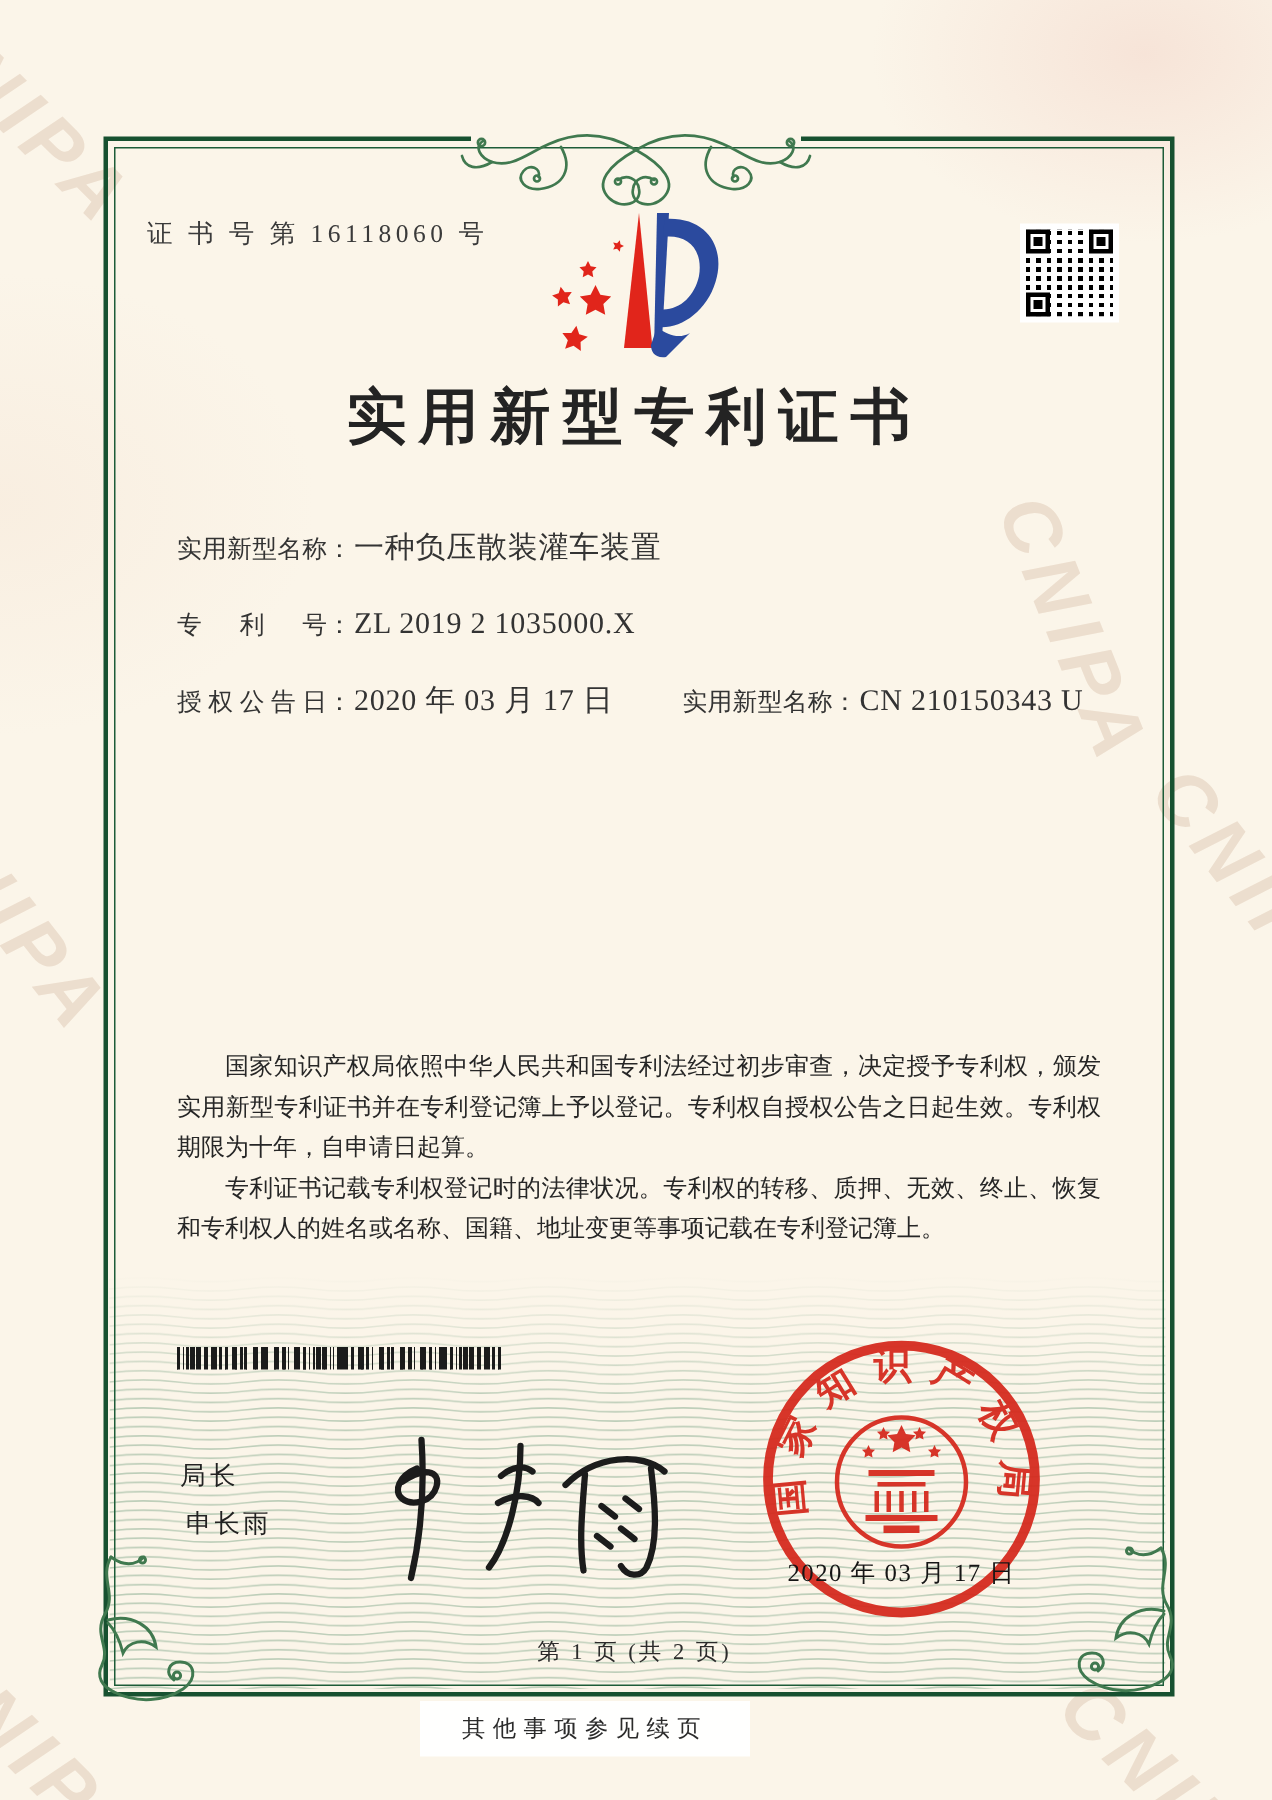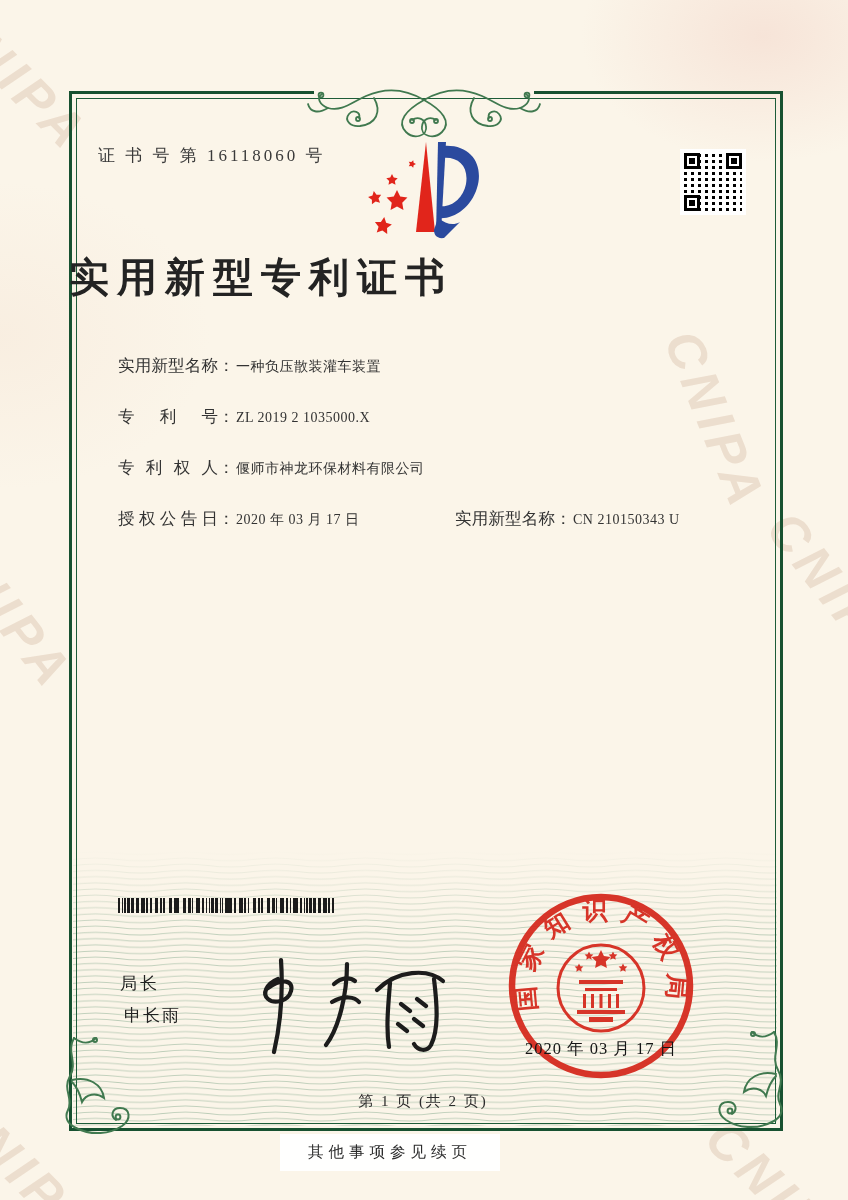--- a/index.html
+++ b/index.html
@@ -24,28 +24,28 @@
   
   .waveband{left:73px;top:850px;width:704px;height:276px;z-index:2;}
   .wavefade{left:73px;top:850px;width:704px;height:84px;z-index:3;
     background:linear-gradient(#fbf5e9, rgba(251,245,233,0));}
   
   .frame-outer{left:69px;top:91px;width:708px;height:1034px;border:3px solid #175130;z-index:4;}
   .frame-inner{position:absolute;left:4px;top:4px;right:4px;bottom:4px;border:1px solid #1d5c38;}
   .ornament{z-index:5;}
   .content{z-index:6;}
   .certno{left:98px;top:144px;font-size:17px;letter-spacing:3px;color:#3a3a3a;}
-  .title{left:69px;top:250px;width:708px;font-size:40px;font-weight:700;
+  .title{left:69px;top:250px;width:708px;text-align:center;font-size:40px;font-weight:700;
     letter-spacing:8px;color:#232323;}
   .fields{left:118px;top:357px;width:630px;font-size:17px;color:#333;}
   .frow{position:relative;height:17px;line-height:17px;margin-bottom:34px;white-space:nowrap;}
   .flabel{display:inline-block;width:100px;text-align:justify;text-align-last:justify;
     font-size:16.5px;vertical-align:top;}
   .fcolon{display:inline-block;width:18px;font-size:16.5px;vertical-align:top;}
-  .fvalue{font-size:14px;letter-spacing:0.5px;}
+  .fvalue{font-size:20px;letter-spacing:0.5px;}
   .fpair2{position:absolute;left:337px;top:0;}
   .body-text{left:118px;top:698px;width:616px;font-size:16px;line-height:27px;
     text-align:justify;color:#262626;}
   .body-text p{margin:0;text-indent:2em;}
   .barcode{left:118px;top:898px;width:218px;height:15px;z-index:6;
     background-image:
       repeating-linear-gradient(90deg,#1b1b1b 0 2px,transparent 2px 4px,#1b1b1b 4px 5px,transparent 5px 9px,#1b1b1b 9px 12px,transparent 12px 14px),
       repeating-linear-gradient(90deg,#1b1b1b 0 1px,transparent 1px 6px,#1b1b1b 6px 8px,transparent 8px 13px);}
   .signer-title{left:120px;top:972px;font-size:17px;letter-spacing:3px;color:#222;}
   .signer-name{left:124px;top:1004px;font-size:17px;letter-spacing:2px;color:#222;}
@@ -168,30 +168,31 @@
   <div class="abs content title">实用新型专利证书</div>
 
   <div class="abs content fields">
     <div class="frow">
       <span class="flabel">实用新型名称</span><span class="fcolon">：</span><span class="fvalue">一种负压散装灌车装置</span>
     </div>
     <div class="frow">
       <span class="flabel">专利号</span><span class="fcolon">：</span><span class="fvalue">ZL 2019 2 1035000.X</span>
     </div>
     <div class="frow">
-      <span class="flabel">专利权人</span><span class="fcolon">：</span><span class="fvalue">偃师市神龙环保材料有限公司</span>
-    </div>
-    <div class="frow">
       <span class="flabel">授权公告日</span><span class="fcolon">：</span><span class="fvalue">2020 年 03 月 17 日</span>
       <span class="fpair2">
         <span class="flabel">实用新型名称</span><span class="fcolon">：</span><span class="fvalue">CN 210150343 U</span>
       </span>
     </div>
   </div>
 
+  <div class="abs content body-text">
+    <p>国家知识产权局依照中华人民共和国专利法经过初步审查，决定授予专利权，颁发实用新型专利证书并在专利登记簿上予以登记。专利权自授权公告之日起生效。专利权期限为十年，自申请日起算。</p>
+    <p>专利证书记载专利权登记时的法律状况。专利权的转移、质押、无效、终止、恢复和专利权人的姓名或名称、国籍、地址变更等事项记载在专利登记簿上。</p>
+  </div>
 
   <div class="abs barcode"></div>
 
   <div class="abs content signer-title">局长</div>
   <div class="abs content signer-name">申长雨</div>
 
   <svg class="abs signature" width="215" height="110" viewBox="0 0 215 110">
     <g fill="none" stroke="#1c1c1c" stroke-width="4.2" stroke-linecap="round">
       <path d="M30,40 C44,30 56,32 53,43 C50,54 36,56 30,51 C24,46 28,36 40,31"></path>
       <path d="M43,12 C45,42 43,74 36,104"></path>

